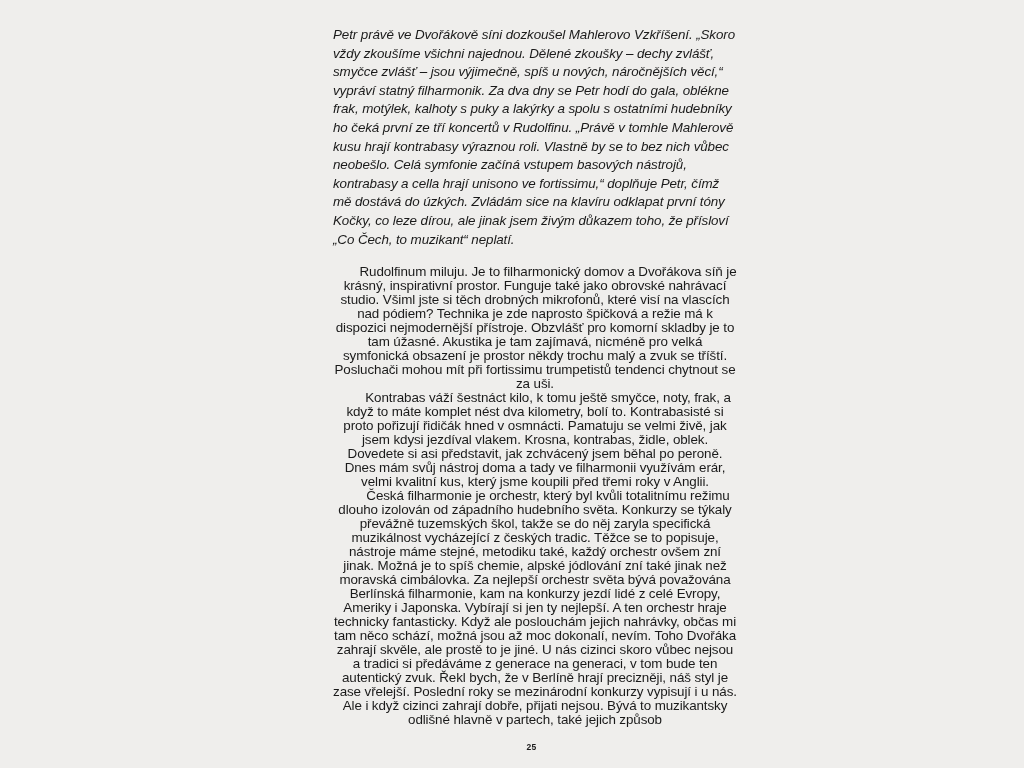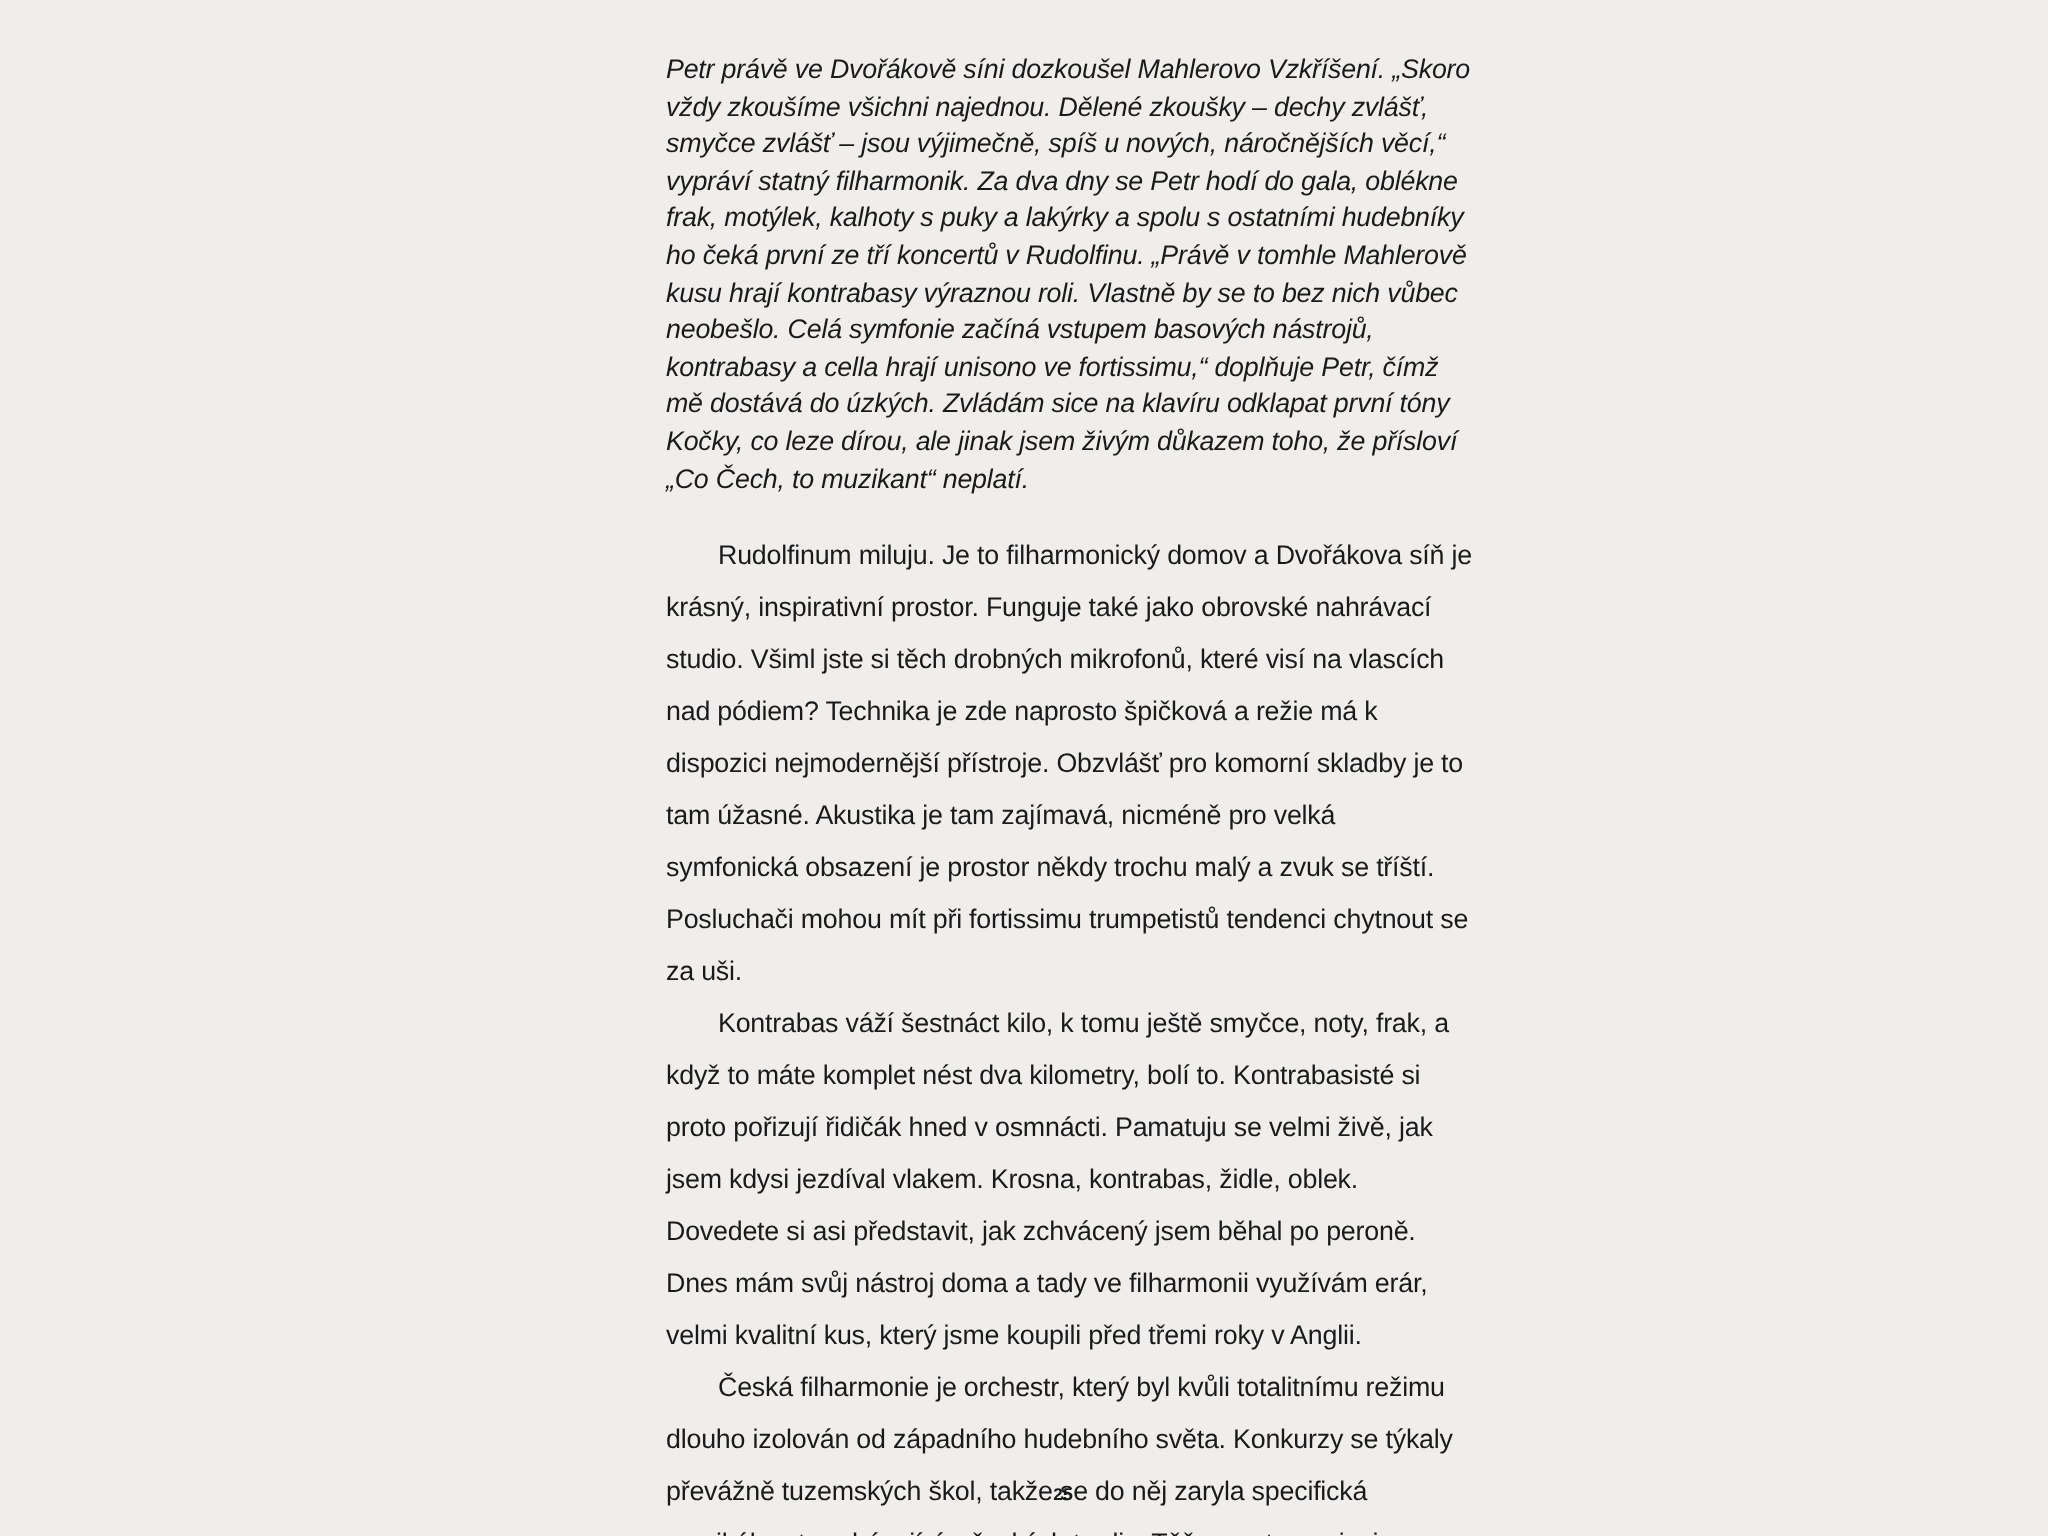--- a/index.html
+++ b/index.html
@@ -31,23 +31,23 @@
     font-style: italic;
     font-size: 13.4px;
     line-height: 18.6px;
     font-weight: 400;
     letter-spacing: -0.1px;
     margin: 0 0 16px 0;
     text-align: left;
   }
   .body-para {
     font-size: 13.4px;
-    line-height: 26px;
+    line-height: 14px;
     margin: 0;
-    text-align: left;
+    text-align: center;
     letter-spacing: -0.1px;
   }
   .body-para.indented {
     text-indent: 26px;
   }
   .page-number {
     position: absolute;
     left: 0;
     right: 0;
     top: 742px;

